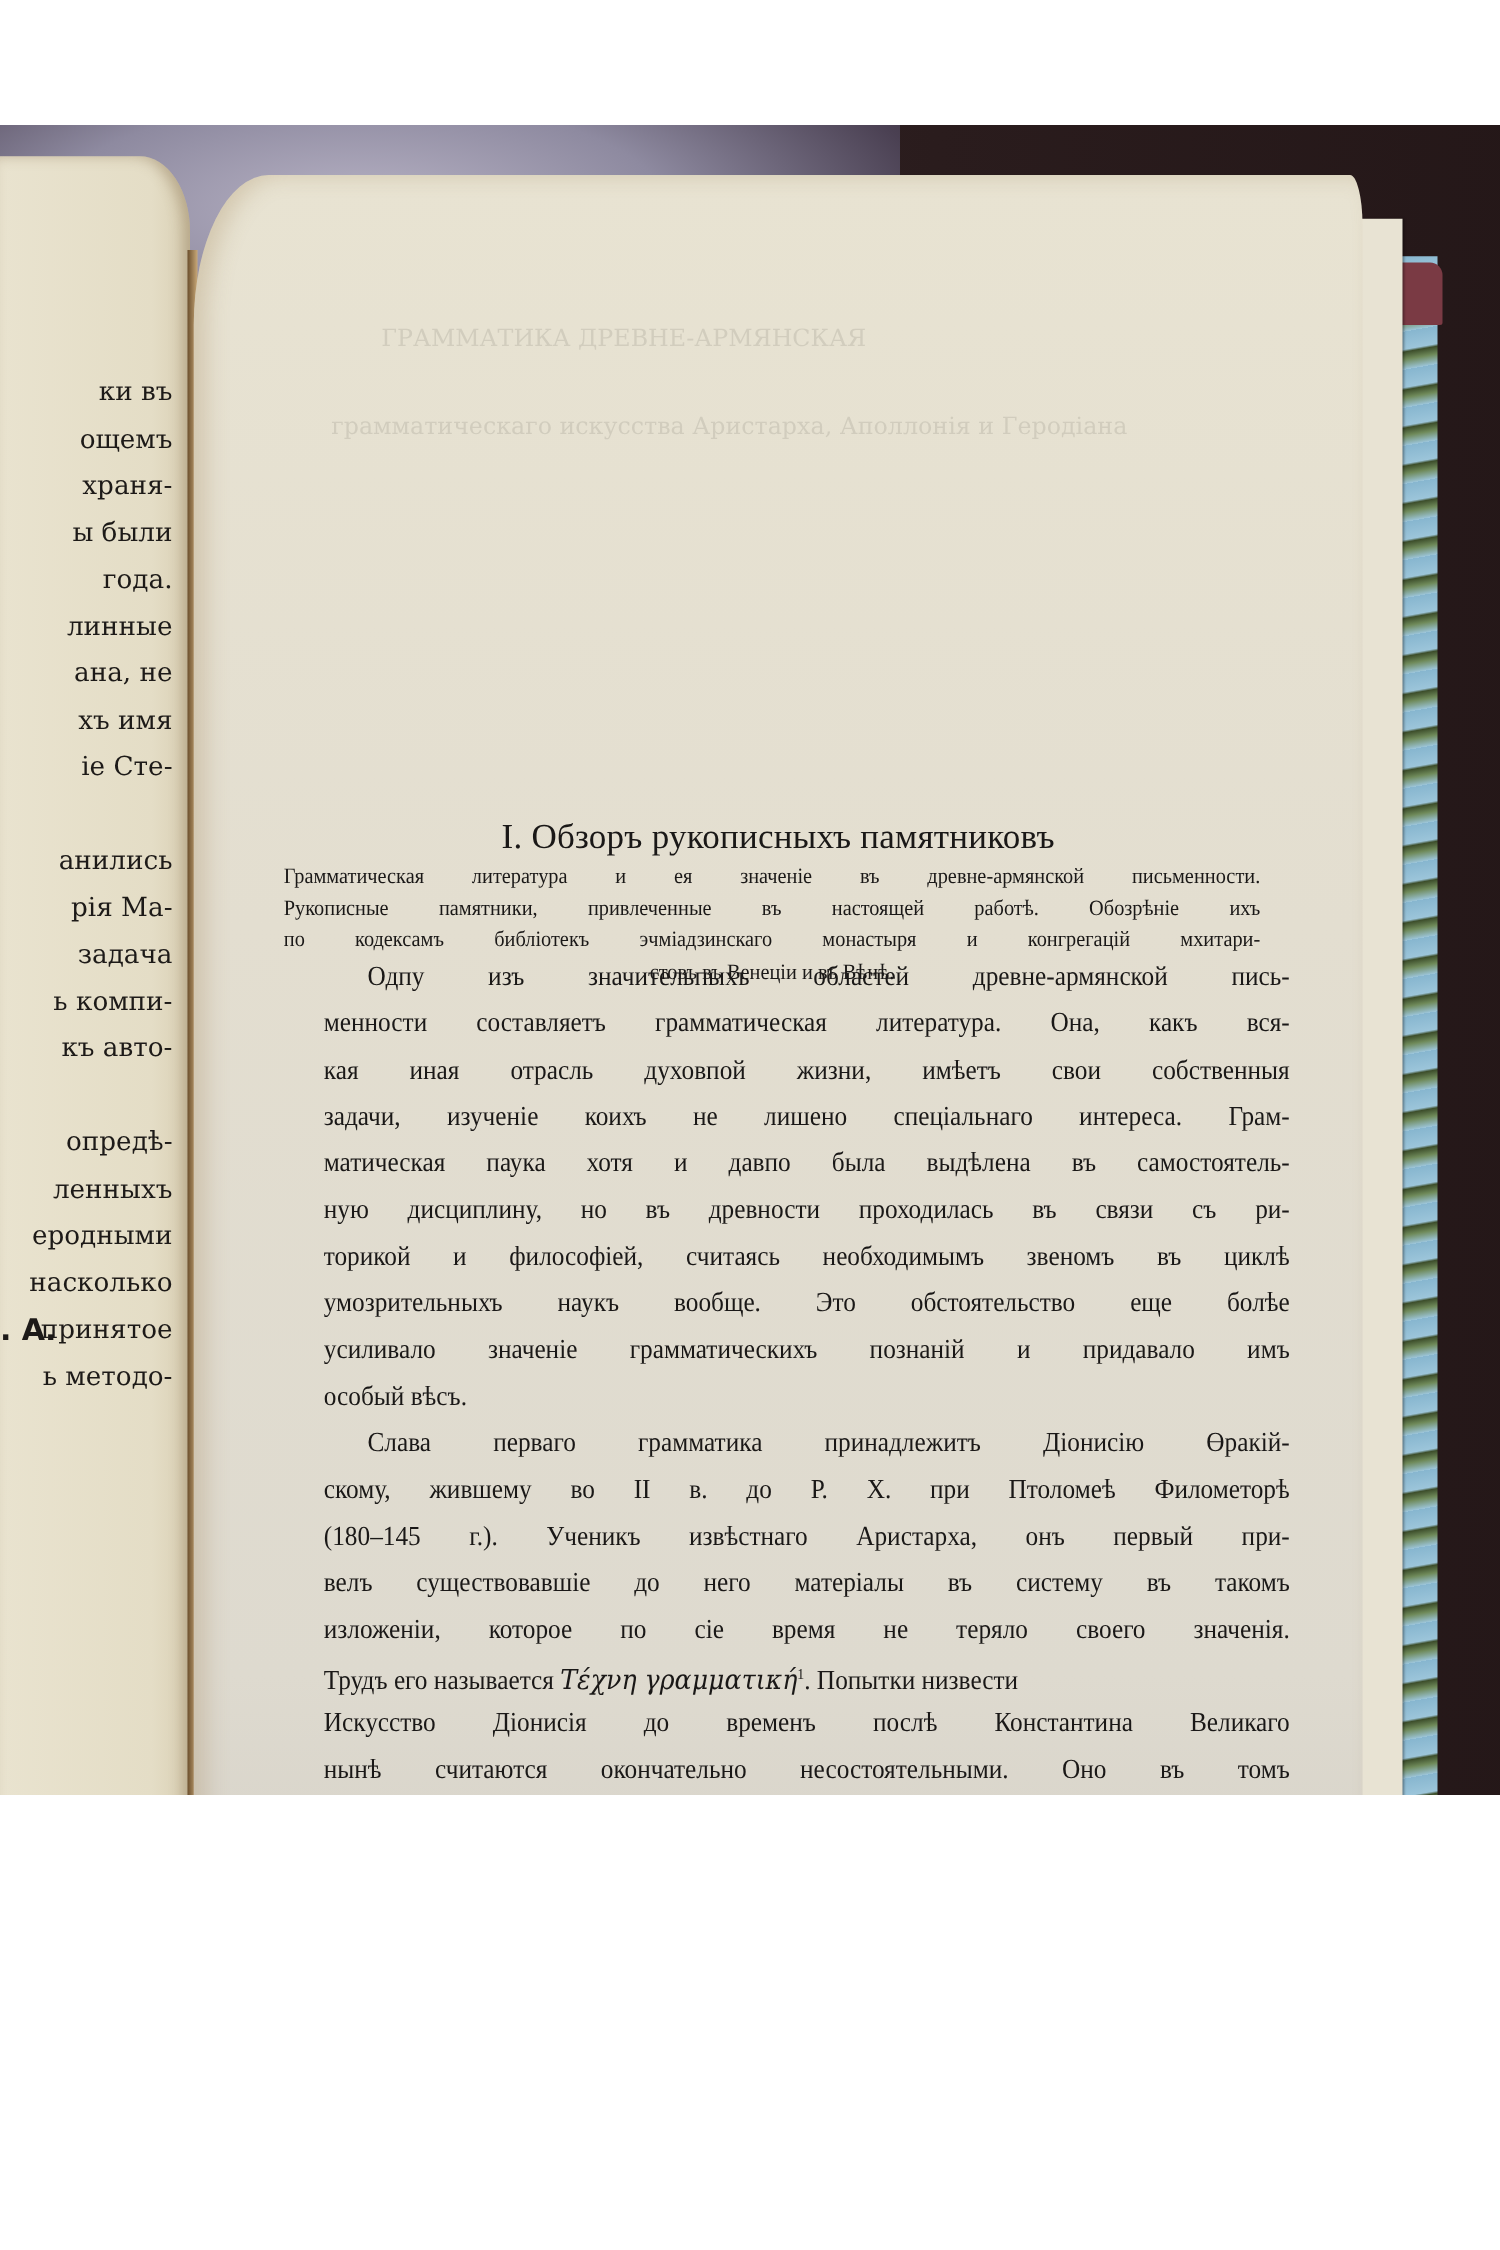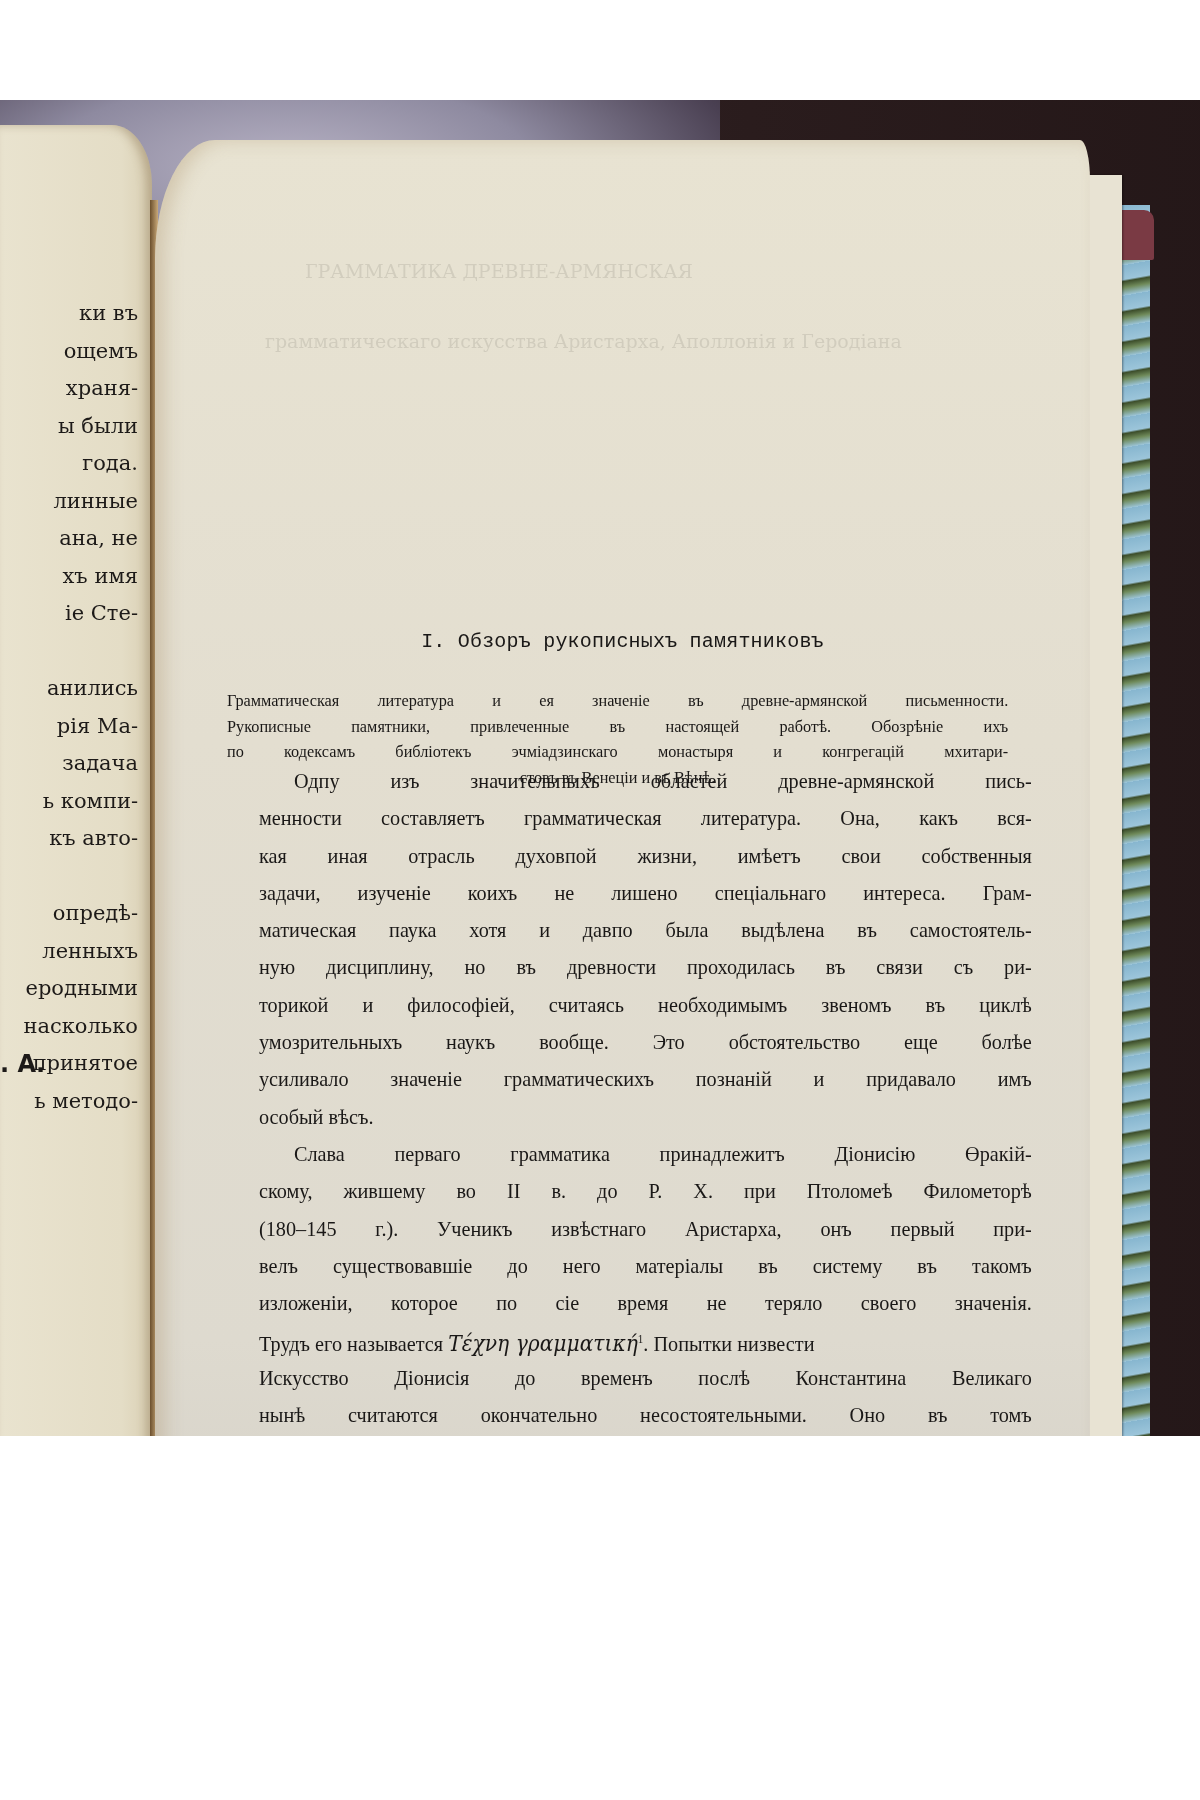--- a/index.html
+++ b/index.html
@@ -56,22 +56,22 @@
     position: absolute; right: 14px; top: 170px; text-align: right;
     font-family: "DejaVu Serif", serif; font-size: 21px; color: #1d1a18; line-height: 37.5px;
     width: 150px;
   }
   .left-text div { white-space: nowrap; }
   .left-sign {
     position: absolute; left: 0; top: 925px; font-family: "DejaVu Sans", sans-serif; font-weight: bold; font-size: 24px; color: #1d1a18;
   }
   
   .heading {
-    position: absolute; left: 175px; top: 490px; width: 700px; text-align: center;
-    font-family: Liberation Mono, monospace; font-size: 20px; color: #1a1817; letter-spacing: 0.2px;
+    position: absolute; left: 175px; top: 514px; width: 700px; text-align: center;
+    font-family: Liberation Serif, serif; font-size: 28px; color: #1a1817; letter-spacing: 0.2px;
   }
   .subtitle {
     position: absolute; left: 72px; top: 548px; width: 780px;
     font-family: "Liberation Serif", serif; font-size: 17.5px; color: #1a1817;
     line-height: 25.5px; transform: scaleX(0.93); transform-origin: left top;
   }
   .subtitle div { white-space: nowrap; text-align: justify; text-align-last: justify; width: 840px; }
   .subtitle .center { text-align: center; text-align-last: center; }
   .body-text {
     position: absolute; left: 72px; top: 622px; width: 775px;

